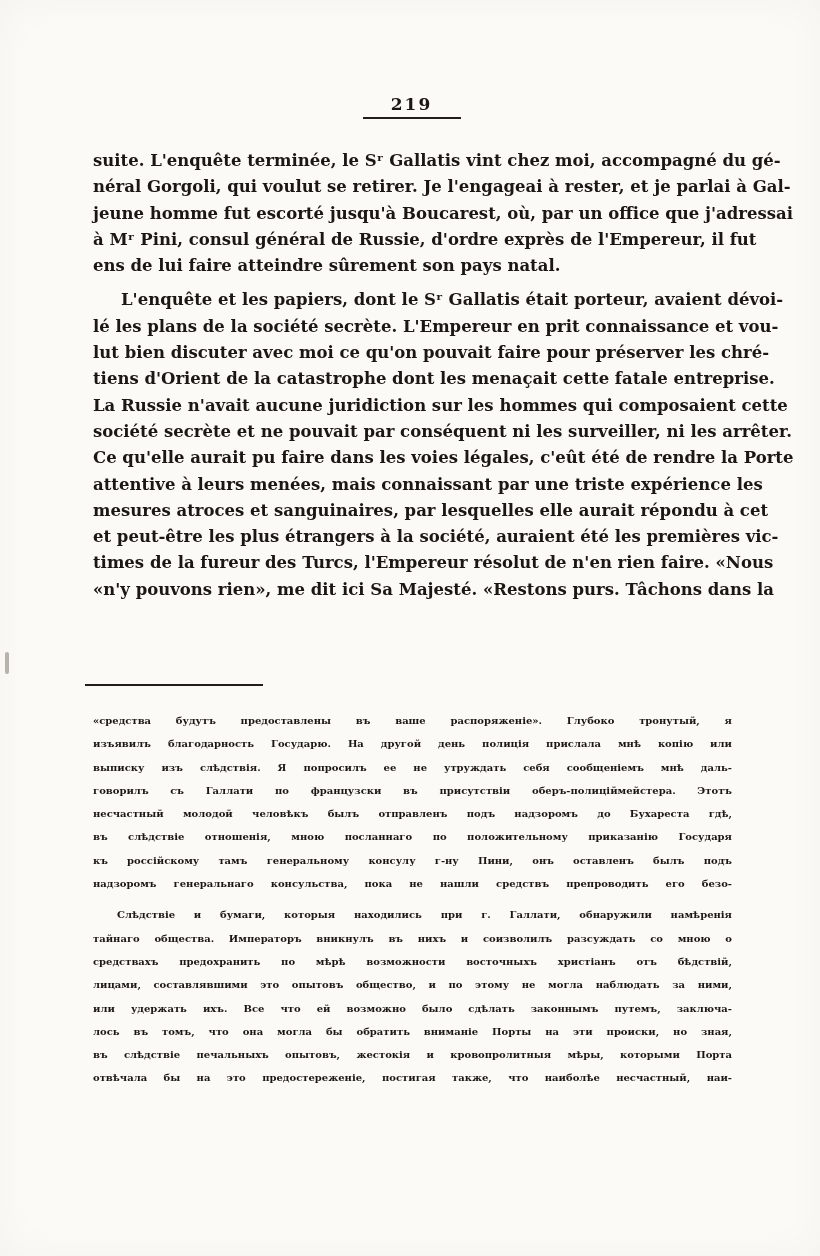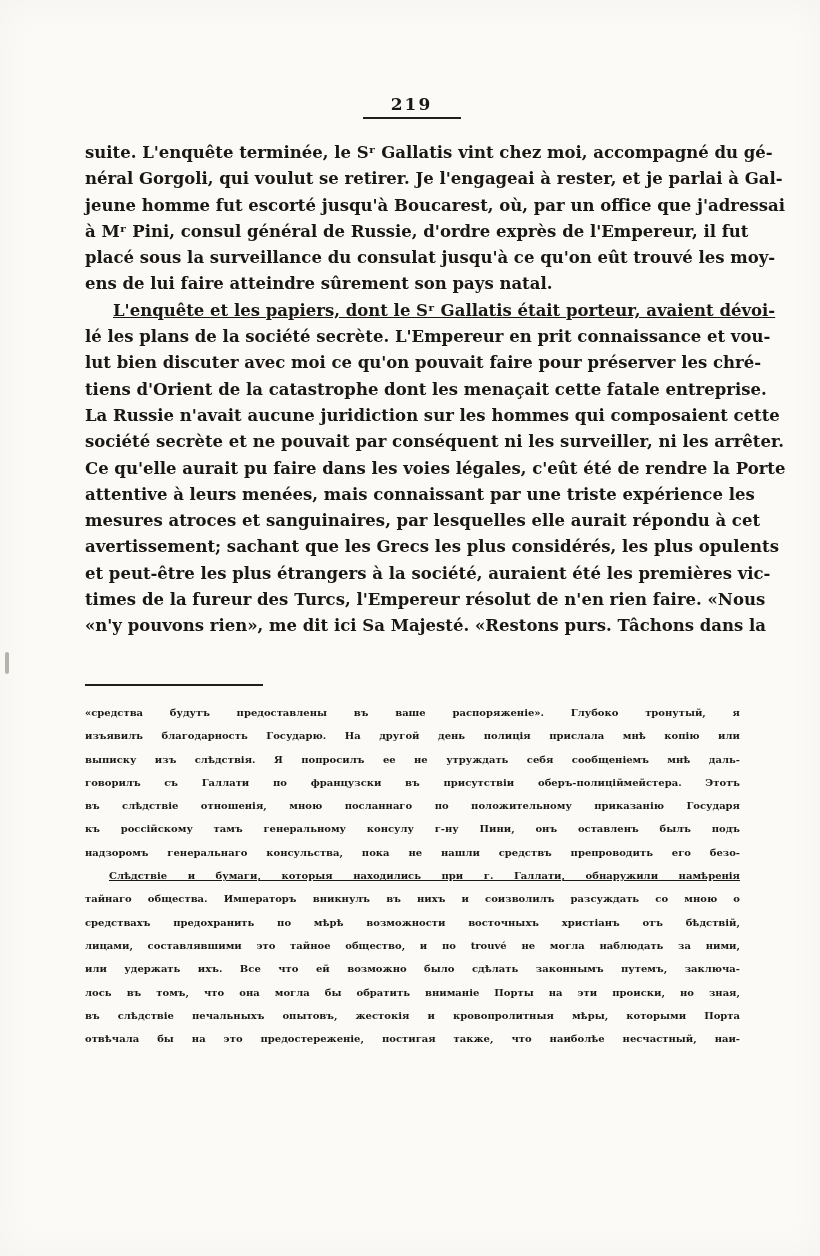--- a/index.html
+++ b/index.html
@@ -35,28 +35,28 @@
   }
   .footnote-rule {
     position:absolute; top:684px; left:85px;
     width:178px; height:0;
     border-top:2px solid #211d19;
   }
   .footnote-text {
     position:absolute; top:701px; left:85px; width:655px;
     font-size:10px; font-weight:bold; line-height:23.3px;
   }
-  .para { margin:0; }
+  .para { margin:8px; }
   .line {
     white-space:nowrap;
     text-align:justify;
     text-align-last:justify;
   }
   .line.endline { text-align-last:left; }
-  .para.indent .line:first-child { padding-left:28px;text-decoration:underline; }
+  .para.indent .line:first-child { padding-left:28px; }
   .footnote-text .para.indent .line:first-child { padding-left:24px; }
   .scan-artifact {
     position:absolute; left:5px; top:652px;
     width:4px; height:22px; background:#9a958d; border-radius:2px;
     opacity:0.7;
   }
 </style>
 </head>
 <body>
 
@@ -66,57 +66,56 @@
     <span class="page-number">219</span>
     <div class="page-number-rule"></div>
   </div>
 
   <div class="main-text">
       <div class="para">
         <div class="line">suite. L'enquête terminée, le Sʳ Gallatis vint chez moi, accompagné du gé-</div>
         <div class="line">néral Gorgoli, qui voulut se retirer. Je l'engageai à rester, et je parlai à Gal-</div>
         <div class="line">jeune homme fut escorté jusqu'à Boucarest, où, par un office que j'adressai</div>
         <div class="line">à Mʳ Pini, consul général de Russie, d'ordre exprès de l'Empereur, il fut</div>
-        <div class="line">placé sous la surveillance du consulat jusqu'à ce qu'on eût trouvé les moy-</div>
         <div class="line endline">ens de lui faire atteindre sûrement son pays natal.</div>
       </div>
       <div class="para indent">
         <div class="line">L'enquête et les papiers, dont le Sʳ Gallatis était porteur, avaient dévoi-</div>
         <div class="line">lé les plans de la société secrète. L'Empereur en prit connaissance et vou-</div>
         <div class="line">lut bien discuter avec moi ce qu'on pouvait faire pour préserver les chré-</div>
         <div class="line">tiens d'Orient de la catastrophe dont les menaçait cette fatale entreprise.</div>
         <div class="line">La Russie n'avait aucune juridiction sur les hommes qui composaient cette</div>
         <div class="line">société secrète et ne pouvait par conséquent ni les surveiller, ni les arrêter.</div>
         <div class="line">Ce qu'elle aurait pu faire dans les voies légales, c'eût été de rendre la Porte</div>
         <div class="line">attentive à leurs menées, mais connaissant par une triste expérience les</div>
         <div class="line">mesures atroces et sanguinaires, par lesquelles elle aurait répondu à cet</div>
-        <div class="line">avertissement; sachant que les Grecs les plus considérés, les plus opulents</div>
         <div class="line">et peut-être les plus étrangers à la société, auraient été les premières vic-</div>
         <div class="line">times de la fureur des Turcs, l'Empereur résolut de n'en rien faire. «Nous</div>
         <div class="line">«n'y pouvons rien», me dit ici Sa Majesté. «Restons purs. Tâchons dans la</div>
       </div>
     </div>
 
   <div class="footnote-rule"></div>
 
   <div class="footnote-text">
       <div class="para">
         <div class="line">«средства будутъ предоставлены въ ваше распоряженіе». Глубоко тронутый, я</div>
         <div class="line">изъявилъ благодарность Государю. На другой день полиція прислала мнѣ копію или</div>
         <div class="line">выписку изъ слѣдствія. Я попросилъ ее не утруждать себя сообщеніемъ мнѣ даль-</div>
         <div class="line">говорилъ съ Галлати по французски въ присутствіи оберъ-полиціймейстера. Этотъ</div>
+        <div class="line">несчастный молодой человѣкъ былъ отправленъ подъ надзоромъ до Бухареста гдѣ,</div>
         <div class="line">въ слѣдствіе отношенія, мною посланнаго по положительному приказанію Государя</div>
         <div class="line">къ россійскому тамъ генеральному консулу г-ну Пини, онъ оставленъ былъ подъ</div>
         <div class="line">надзоромъ генеральнаго консульства, пока не нашли средствъ препроводить его безо-</div>
       </div>
       <div class="para indent">
         <div class="line">Слѣдствіе и бумаги, которыя находились при г. Галлати, обнаружили намѣренія</div>
         <div class="line">тайнаго общества. Императоръ вникнулъ въ нихъ и соизволилъ разсуждать со мною о</div>
         <div class="line">средствахъ предохранить по мѣрѣ возможности восточныхъ христіанъ отъ бѣдствій,</div>
-        <div class="line">лицами, составлявшими это тайное общество, и по trouvé не могла наблюдать за ними,</div>
+        <div class="line">лицами, составлявшими это опытовъ общество, и по этому не могла наблюдать за ними,</div>
         <div class="line">или удержать ихъ. Все что ей возможно было сдѣлать законнымъ путемъ, заключа-</div>
         <div class="line">лось въ томъ, что она могла бы обратить вниманіе Порты на эти происки, но зная,</div>
         <div class="line">въ слѣдствіе печальныхъ опытовъ, жестокія и кровопролитныя мѣры, которыми Порта</div>
         <div class="line">отвѣчала бы на это предостереженіе, постигая также, что наиболѣе несчастный, наи-</div>
       </div>
     </div>
 
   <div class="scan-artifact"></div>
 
 </div>

